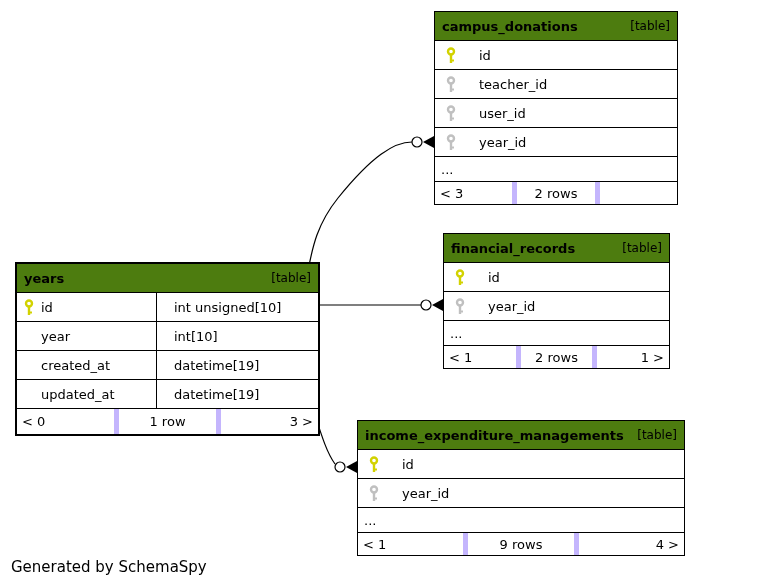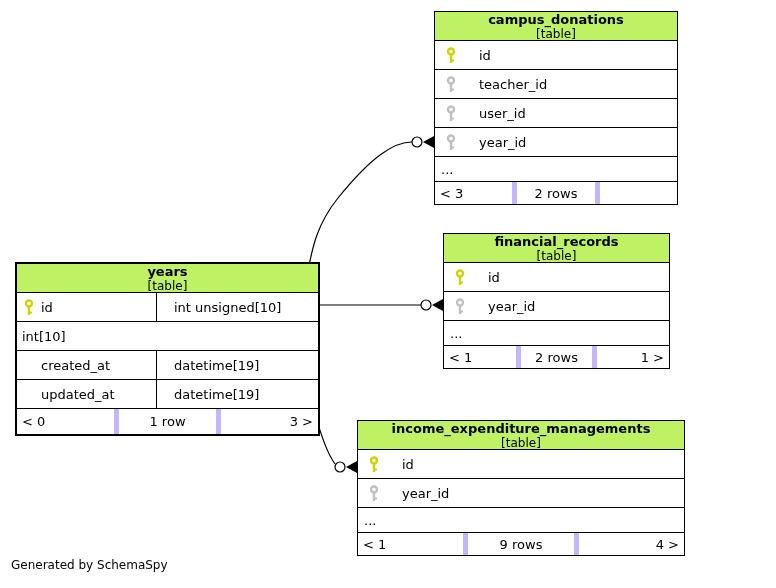--- a/index.html
+++ b/index.html
@@ -8,22 +8,22 @@
     font-family:"DejaVu Sans","Liberation Sans",sans-serif;
     font-size:13px;color:#000;overflow:hidden;
   }
   #relations{position:absolute;left:0;top:0;z-index:0;}
   .etable{
     position:absolute;z-index:1;background:#fff;border:1px solid #000;
     box-sizing:border-box;
   }
   .etable.main{border-width:2px;}
   .thead{
-    background:#bef264;height:28px;display:flex;align-items:center;
-    justify-content:space-between;padding:0 7px;box-sizing:border-box;flex-direction:column;
+    background:#4d7c0f;height:28px;display:flex;align-items:center;
+    justify-content:space-between;padding:0 7px;box-sizing:border-box;
   }
   .tname{font-weight:bold;font-size:13px;}
   .ttype{font-size:12px;}
   .trow{
     height:29px;border-top:1px solid #000;display:flex;align-items:center;
     box-sizing:border-box;background:#fff;gap:12px;
   }
   .keycell{width:32px;display:flex;justify-content:center;align-items:center;flex:0 0 32px;}
   .keycell.narrow{width:24px;flex:0 0 24px;}
   .colname{flex:1;}
@@ -32,21 +32,21 @@
   .typecell{flex:1;padding-left:5px;}
   .ellipsisrow{height:25px;border-top:1px solid #000;display:flex;align-items:center;
     padding-left:6px;box-sizing:border-box;}
   .tfoot{height:23px;border-top:1px solid #000;display:flex;box-sizing:border-box;}
   .tfoot .fcell{flex:1;display:flex;align-items:center;padding:0 5px;box-sizing:border-box;}
   .tfoot .fcell + .fcell{border-left:5px solid #c4b5fd;}
   .fleft{justify-content:flex-start;}
   .fcenter{justify-content:center;}
   .fright{justify-content:flex-end;}
   .yfoot{height:26px;}
-  #credit{position:absolute;left:11px;top:558px;font-size:12px;}
+  #credit{position:absolute;left:11px;top:558px;font-size:15px;}
 </style>
 </head>
 <body>
 
 <svg id="relations" width="776" height="588">
 
   <path d="M289,305 C318,288 298,248 338,198 C372,156 394,142 412,142" fill="none" stroke="#000" stroke-width="1.2"></path>
 
   <path d="M289,305 L421,305" fill="none" stroke="#000" stroke-width="1.2"></path>
 
@@ -199,20 +199,24 @@
             <circle cx="6" cy="4.5" r="3" fill="none" stroke="#d2d200" stroke-width="2.4"></circle>
             <line x1="6" y1="7.5" x2="6" y2="16" stroke="#d2d200" stroke-width="2.4"></line>
             <line x1="6" y1="13.5" x2="9" y2="13.5" stroke="#d2d200" stroke-width="2"></line>
           </svg>
       </span>
       <span>id</span>
     </span>
     <span class="typecell">int unsigned[10]</span>
   </div>
   <div class="trow">
+    <span class="namecell">
+      <span class="keycell narrow"></span>
+      <span>year</span>
+    </span>
     <span class="typecell">int[10]</span>
   </div>
   <div class="trow">
     <span class="namecell">
       <span class="keycell narrow"></span>
       <span>created_at</span>
     </span>
     <span class="typecell">datetime[19]</span>
   </div>
   <div class="trow">

